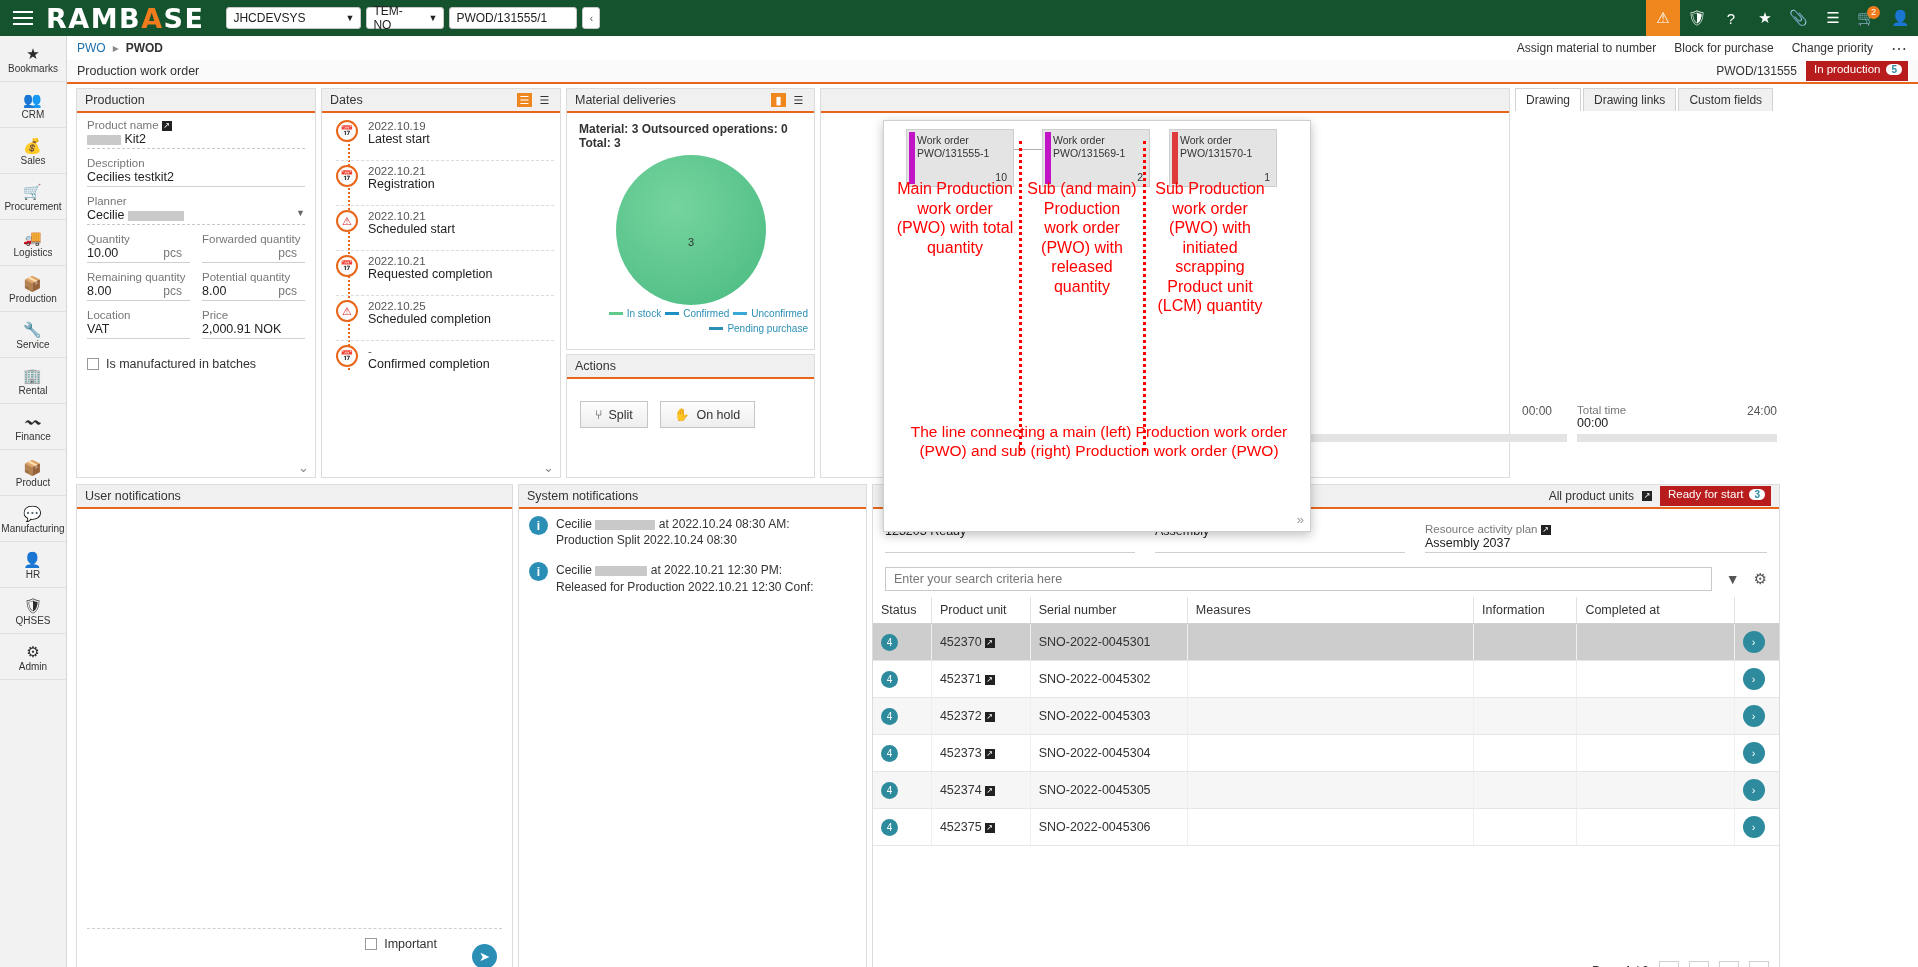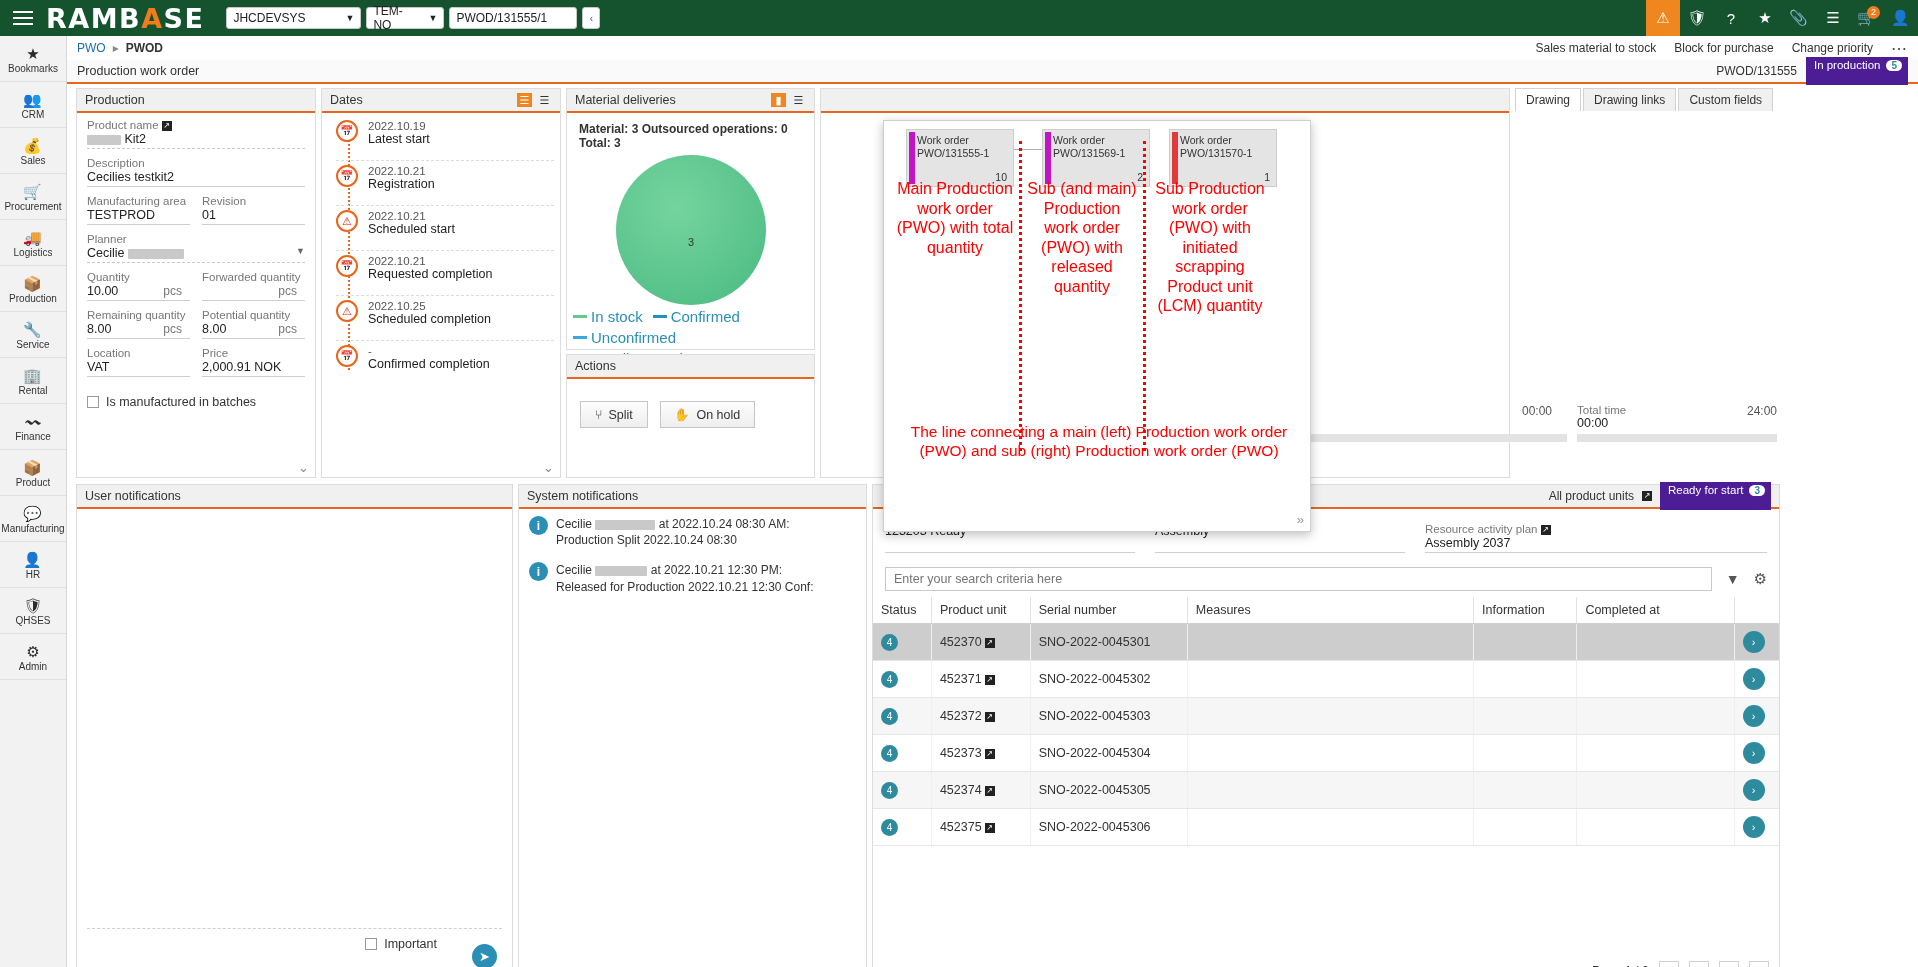--- a/index.html
+++ b/index.html
@@ -52,21 +52,21 @@
   #crumbbar { height:24px; display:flex; align-items:center; padding:0 10px; font-size:12px; background:#fff;}
   #crumbbar .cb { color:#1b6fae; cursor:pointer; }
   #crumbbar .cb.bold { font-weight:bold; color:#333; }
   #crumbbar .sep { margin:0 7px; color:#888; }
   #crumb-right { margin-left:auto; display:flex; align-items:center; gap:18px; font-size:12px;}
   #crumb-right .act { color:#333; cursor:pointer; }
   #crumb-right .dots { font-size:16px; letter-spacing:1px; color:#444; cursor:pointer;}
   #titlebar { height:24px; display:flex; align-items:center; padding:0 10px; border-bottom:2px solid #e8661a; background:#fafafa;}
   #titlebar .ttl { font-size:12.5px; color:#333;}
   #title-right { margin-left:auto; display:flex; align-items:center; gap:9px; font-size:12px;}
-  .status-pill { background:#4c1d95; color:#fff; font-size:11.5px; padding:2px 6px 14px 8px; display:flex; align-items:center; gap:6px;}
+  .status-pill { background:#b91c1c; color:#fff; font-size:11.5px; padding:2px 6px 6px 8px; display:flex; align-items:center; gap:6px;}
   .status-pill .num { background:#fff; color:#2e8b9e; border-radius:9px; font-size:10px; padding:0 5px; font-weight:bold;}
   
   .panel { border:1px solid #dcdcdc; background:#fff; position:absolute; }
   .panel-hd { height:24px; background:#f0f0f0; border-bottom:2px solid #e8661a; display:flex;
      align-items:center; padding:0 8px; font-size:12.5px; color:#333;}
   .panel-hd .hd-icons { margin-left:auto; display:flex; gap:5px; align-items:center;}
   .ic-box { width:15px; height:14px; display:flex; align-items:center; justify-content:center; font-size:11px; cursor:pointer;}
   .ic-orange { background:#f0861e; color:#fff;}
   
   .fgrid { padding:6px 10px 0 10px; }
@@ -81,21 +81,21 @@
      text-align:center; line-height:10px; vertical-align:middle; margin-left:3px;}
   
   .dline { position:absolute; left:26px; top:22px; bottom:16px; border-left:2px dotted #e8661a;}
   .devent { display:flex; align-items:flex-start; padding:4px 8px 4px 0; position:relative; margin-left:8px;
      border-bottom:1px dashed #dcdcdc; min-height:45px;}
   .dcircle { width:22px; height:22px; border-radius:50%; border:2px solid #e8661a; background:#fff;
      display:flex; align-items:center; justify-content:center; font-size:11px; flex:0 0 auto; margin-right:10px; z-index:2;}
   .dtxt .d1 { font-size:11.5px; color:#555;}
   .dtxt .d2 { font-size:12.5px; color:#222; }
   
-  .legend { font-size:15px; color:#2b8fb5; display:flex; flex-wrap:wrap; gap:4px 10px; justify-content:flex-start; padding:0 6px;}
+  .legend { font-size:10px; color:#2b8fb5; display:flex; flex-wrap:wrap; gap:4px 4px; justify-content:flex-end; padding:0 6px;}
   .legend span { display:inline-flex; align-items:center; gap:4px;}
   .lgdash { width:14px; height:3px; display:inline-block;}
   
   .btn { border:1px solid #c6c6c6; background:linear-gradient(#fdfdfd,#eeeeee); font-size:12.5px;
      padding:5px 14px; display:inline-flex; align-items:center; gap:6px; cursor:pointer; color:#333;}
   
   .noti { display:flex; gap:8px; padding:7px 10px; }
   .noti .nic { width:19px; height:19px; border-radius:50%; background:#2b8fb5; color:#fff; font-size:12px;
      display:flex; align-items:center; justify-content:center; flex:0 0 auto; font-weight:bold;}
   .noti .ntx { font-size:12px; color:#333; line-height:1.35;}
@@ -226,21 +226,21 @@
     </div>
 </div>
 
 <div id="main">
 
   <div id="crumbbar">
     <span class="cb">PWO</span>
     <span class="sep">▸</span>
     <span class="cb bold">PWOD</span>
     <div id="crumb-right">
-      <span class="act">Sales material to stock</span>
+      <span class="act">Assign material to number</span>
       <span class="act">Block for purchase</span>
       <span class="act">Change priority</span>
       <span class="dots">⋯</span>
     </div>
   </div>
 
   <div id="titlebar">
     <span class="ttl">Production work order</span>
     <div id="title-right">
       <span>PWOD/131555</span>
@@ -261,30 +261,20 @@
         <div class="lab"><span>Product name</span><span class="extlink">↗</span></div>
         <div class="val"><span class="redact" style="width:34px"></span> <span>Kit2</span></div>
       </div>
         </div>
       <div class="frow">
           <div class="fld">
         <div class="lab">Description</div>
         <div class="val">Cecilies testkit2</div>
       </div>
         </div>
-      <div class="frow">
-        <div class="fld">
-          <div class="lab">Manufacturing area</div>
-          <div class="val">TESTPROD</div>
-          </div>
-        <div class="fld">
-          <div class="lab">Revision</div>
-          <div class="val">01</div>
-          </div>
-      </div>
       <div class="frow">
           <div class="fld dashed">
         <div class="lab">Planner</div>
         <div class="val"><span>Cecilie</span> <span class="redact" style="width:56px"></span>
           <span style="float:right;font-size:9px;color:#666">▼</span></div>
       </div>
         </div>
       <div class="frow">
         <div class="fld">
           <div class="lab">Quantity</div>

